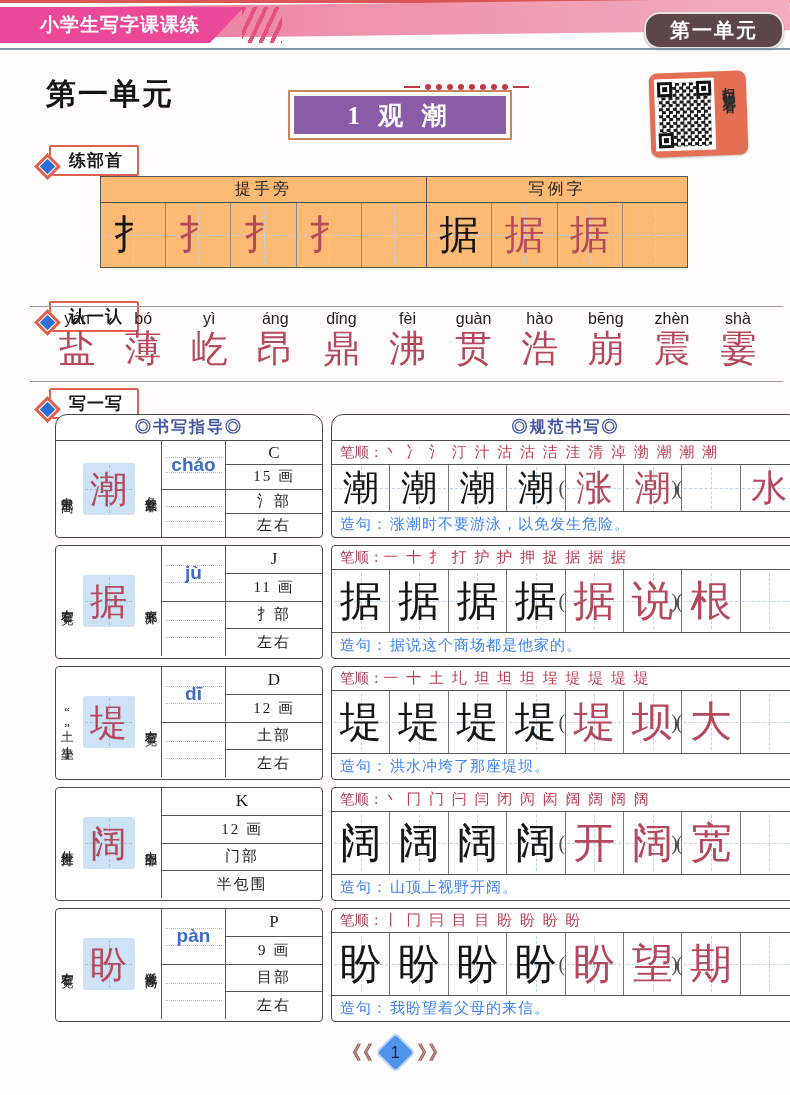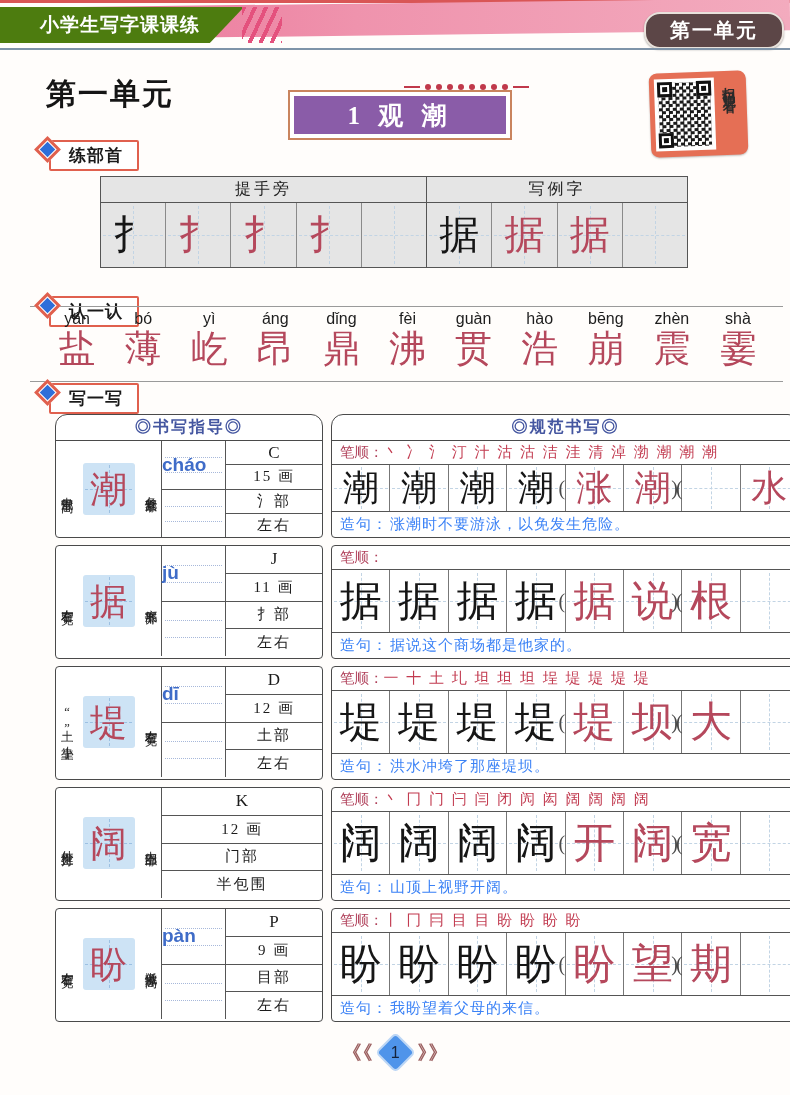--- a/index.html
+++ b/index.html
@@ -4,21 +4,21 @@
 <style>
   * { margin:0; padding:0; box-sizing:border-box; }
   body { background:#e9e9e9; font-family:"Liberation Serif", serif; }
   .page { position:relative; width:790px; height:1095px; background:#fffdfb; margin:0 auto; overflow:hidden; }
 
   
   .topline { position:absolute; top:0; left:0; width:100%; height:3px; background:#d95656; }
   .pinkbar { position:absolute; top:8px; left:0; width:100%; height:32px;
     background:linear-gradient(90deg,#ea6d93 0%,#ef93ad 45%,#f3abbe 100%);
     transform:rotate(-0.7deg); transform-origin:left center; }
-  .brand { position:absolute; top:7px; left:0; width:244px; height:36px; background:#4d7c0f;
+  .brand { position:absolute; top:7px; left:0; width:244px; height:36px; background:#ec4899;
     clip-path:polygon(0 0,100% 0,86% 100%,0 100%);
     display:flex; align-items:center; padding-left:40px; color:#fff; font-size:19px; font-weight:bold;
     font-family:"Liberation Sans", sans-serif; letter-spacing:1px; }
   .stripes { position:absolute; top:7px; left:242px; width:40px; height:36px;
     background:repeating-linear-gradient(115deg,#e4517d 0 4px,rgba(0,0,0,0) 4px 10px); }
   .unit-tab { position:absolute; top:12px; left:644px; width:140px; height:37px; background:#5c4647;
     border:2px solid #e8e2dc; border-radius:16px; color:#fff; font-size:20px; font-weight:bold;
     display:flex; align-items:center; justify-content:center; letter-spacing:2px; box-shadow:0 1px 2px rgba(0,0,0,.3); }
   .headline { position:absolute; top:48px; left:0; width:100%; height:2px; background:#7e93a8; }
 
@@ -38,30 +38,30 @@
   .qr-img { width:60px; height:100%; background:#fff; position:relative; }
   .qr-noise { position:absolute; inset:4px;
     background:repeating-conic-gradient(#1b1b1b 0% 25%, #fff 0% 50%); background-size:7px 7px; }
   .qf { position:absolute; width:15px; height:15px; border:3px solid #111; background:#fff; }
   .qf::after { content:""; position:absolute; inset:2px; background:#111; }
   .qf.tl { top:3px; left:3px; } .qf.tr { top:3px; right:3px; } .qf.bl { bottom:3px; left:3px; }
   .qr-caption { writing-mode:vertical-rl; text-orientation:upright; font-size:13px; color:#2a2a2a;
     display:flex; align-items:center; letter-spacing:4px; font-weight:bold; }
 
   
-  .seclabel { position:absolute; left:38px; display:flex; align-items:flex-start; height:36px; }
+  .seclabel { position:absolute; left:38px; display:flex; align-items:flex-end; height:36px; }
   .diamond-outer { width:19px; height:19px; border:3px solid #e0604e; transform:rotate(45deg); background:#fff;
     display:flex; align-items:center; justify-content:center; margin-right:-8px; z-index:2; }
   .diamond-inner { width:11px; height:11px; background:#2e6ed9; }
   .seclabel-box { border:2px solid #e0604e; background:#fff; padding:2px 14px 2px 18px;
     font-size:17px; font-weight:bold; color:#1a1a1a; border-radius:2px; letter-spacing:1px; }
   .lab-radical { top:140px; } .lab-recognize { top:296px; } .lab-write { top:383px; }
 
   
-  .rtable { position:absolute; top:176px; left:100px; width:588px; border:1.5px solid #555; background:#e5e5e5; }
+  .rtable { position:absolute; top:176px; left:100px; width:588px; border:1.5px solid #555; background:#fdba74; }
   .rthead { display:flex; height:26px; border-bottom:1.5px solid #555; }
   .rthead > div { display:flex; align-items:center; justify-content:center; font-size:16px; color:#222; letter-spacing:3px; }
   .rthead .h1 { flex:5; border-right:1.5px solid #555; }
   .rthead .h2 { flex:4; }
   .rtbody { display:flex; height:64px; }
   .gbox { flex:1; position:relative; display:flex; align-items:center; justify-content:center; }
   .rtbody .gbox { border-right:1px solid #8a8a8a; }
   .rtbody .gbox:nth-child(5) { border-right:1.5px solid #555; }
   .rtbody .gbox:last-child { border-right:none; }
   .gbox::before { content:""; position:absolute; left:3%; right:3%; top:50%; border-top:1px dashed #c2d4e4; }
@@ -86,21 +86,21 @@
     color:#4456a0; font-weight:bold; font-size:16px; letter-spacing:2px; }
   .lbody { display:flex; height:110px; }
   .wblock.first .lbody { height:96px; }
   .c1 { width:106px; display:flex; align-items:center; justify-content:space-between; padding:0 4px; border-right:1px solid #555; }
   .vtip { writing-mode:vertical-rl; text-orientation:upright; font-size:12.5px; color:#1f1f1f; letter-spacing:1px; line-height:1.05; }
   .charbox { width:52px; height:52px; background:#cde3f5; position:relative; display:flex; align-items:center; justify-content:center; border-radius:3px; }
   .charbox::before { content:""; position:absolute; left:4%; right:4%; top:50%; border-top:1px dashed #9cc0e2; }
   .charbox::after  { content:""; position:absolute; top:4%; bottom:4%; left:50%; border-left:1px dashed #9cc0e2; }
   .mainch { font-size:37px; color:#b5485c; z-index:1; line-height:1; }
   .c2 { width:64px; border-right:1px solid #555; display:flex; flex-direction:column; }
-  .pycell { flex:1; position:relative; display:flex; align-items:center; }
+  .pycell { flex:1; position:relative; display:flex; align-items:center; justify-content:center; }
   .pycell.top { border-bottom:1px solid #555; }
   .pycell::before { content:""; position:absolute; left:3px; right:3px; top:34%; border-top:1px dotted #a7b8da; }
   .pycell::after  { content:""; position:absolute; left:3px; right:3px; top:66%; border-top:1px dotted #a7b8da; }
   .py { font-family:"Liberation Sans", sans-serif; font-size:19px; color:#3f6cc8; z-index:1; font-weight:bold; }
   .c3 { flex:1; display:flex; flex-direction:column; }
   .mcell { flex:1; display:flex; align-items:center; justify-content:center; font-size:15px; color:#1c1c1c;
     border-bottom:1px solid #555; letter-spacing:2px; }
   .mcell:last-child { border-bottom:none; }
   .mcell.letter { font-size:17px; letter-spacing:0; }
 
@@ -362,20 +362,21 @@
             <div class="mcell letter">J</div>
             <div class="mcell">11 画</div>
             <div class="mcell">扌部</div>
             <div class="mcell">左右</div>
           </div>
         </div>
       </div>
       <div class="rpanel">
         <div class="srow">
           <span class="slabel">笔顺：</span>
+          <span class="sseq">一 十 扌 打 护 护 押 捉 据 据 据</span>
         </div>
         <div class="prow">
           <div class="gbox">
               <span class="pch black">据</span>
             </div>
           <div class="gbox">
               <span class="pch black">据</span>
             </div>
           <div class="gbox">
               <span class="pch black">据</span>

